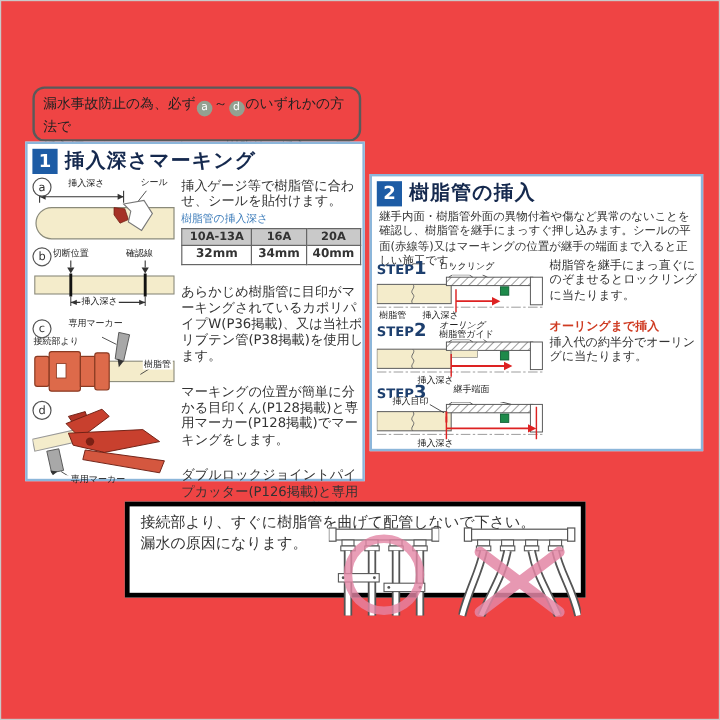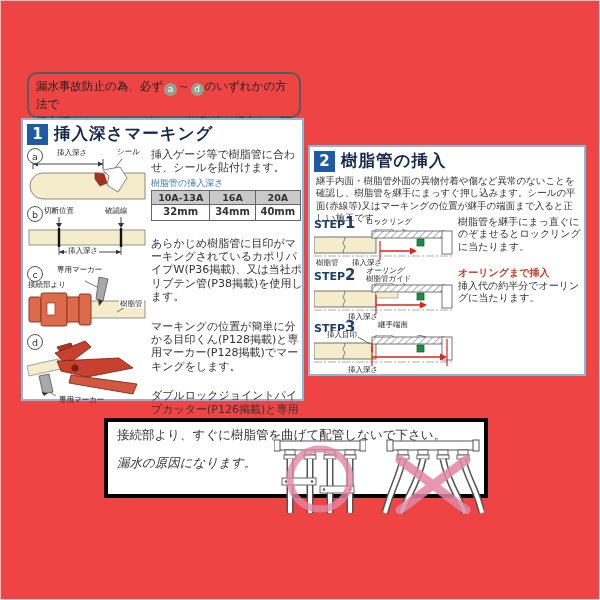--- a/index.html
+++ b/index.html
@@ -249,21 +249,21 @@
           <polygon points="126,18.5 133,22 126,25.5" fill="#d22"></polygon>
           <line x1="133" y1="4" x2="133" y2="31" stroke="#d22" stroke-width="1.2"></line>
         </svg>
         <div class="tl" style="left:34px;top:47px;">挿入深さ</div>
       </div>
     </div>
   </div>
 
   <div id="warn">
     <div class="wline" style="top:5px;">接続部より、すぐに樹脂管を曲げて配管しないで下さい。</div>
-    <div class="wline" style="top:33px;font-style:italic;">漏水の原因になります。</div>
+    <div class="wline" style="top:23px;">漏水の原因になります。</div>
 
     <svg style="position:absolute;left:166px;top:16px;" width="92" height="76" viewBox="0 0 92 76">
       <rect x="4" y="3" width="84" height="9" fill="#fff" stroke="#555" stroke-width="1"></rect>
       <rect x="0" y="2" width="6" height="11" fill="#fff" stroke="#555" stroke-width="1"></rect>
       <rect x="86" y="2" width="6" height="11" fill="#fff" stroke="#555" stroke-width="1"></rect>
       <g fill="#fff" stroke="#555" stroke-width="0.9">
         <rect x="11" y="12" width="10" height="5"></rect>
           <rect x="10" y="17" width="12" height="4"></rect>
         <rect x="31" y="12" width="10" height="5"></rect>
           <rect x="30" y="17" width="12" height="4"></rect>

